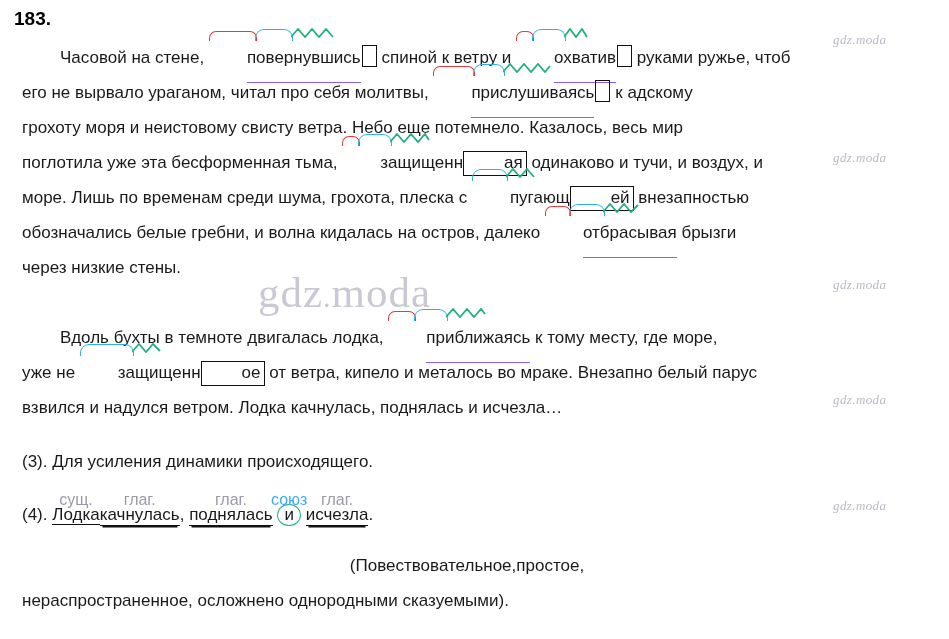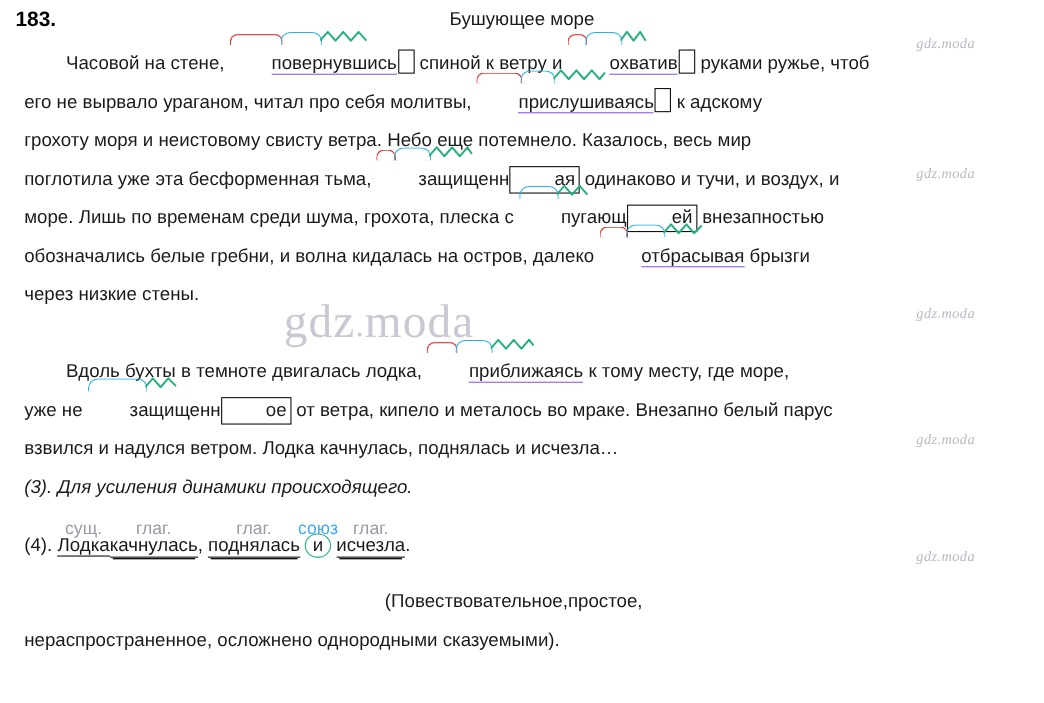--- a/index.html
+++ b/index.html
@@ -95,21 +95,21 @@
 
   
   .w {
     position: relative;
     display: inline-block;
     white-space: nowrap;
   }
   
   .u-purple {
     border-bottom: 1.6px solid #8b5cf6;
-    padding-bottom: 0;
+    padding-bottom: 15px;
   }
   
   .endbox {
     display: inline-block;
     width: 13px;
     height: 20px;
     border: 1.4px solid #111;
     vertical-align: -4px;
     margin-left: 1px;
   }
@@ -174,21 +174,20 @@
     box-shadow: 0 4px 0 -2.5px #111;
     padding-bottom: 1px;
   }
 </style>
 </head>
 <body>
 
 <div class="page">
 
   <div class="exercise-number">183.</div>
-  <div class="title">Бушующее море</div>
 
   <div class="wm-small" style="left:833px; top:32px;">gdz.moda</div>
   <div class="wm-small" style="left:833px; top:150px;">gdz.moda</div>
   <div class="wm-small" style="left:833px; top:277px;">gdz.moda</div>
   <div class="wm-small" style="left:833px; top:392px;">gdz.moda</div>
   <div class="wm-small" style="left:833px; top:498px;">gdz.moda</div>
 
   <div class="wm-big">
     <span>gdz</span><span class="dot">.</span><span>moda</span>
   </div>
@@ -260,21 +259,21 @@
       <span class="w"><span class="arc-blue" style="left:0; width:52px;"></span><span class="zig" style="left:52px; width:30px;">
             <svg width="30" height="10" viewBox="0 0 30 10">
               <polyline points="0,9 7,1 14,9 21,1 28,8" fill="none" stroke="#22b07d" stroke-width="1.8"></polyline>
             </svg>
           </span><span>защищенн</span><span class="boxed">ое</span></span>
       <span>от ветра, кипело и металось во мраке. Внезапно белый парус</span>
       <br>
       <span>взвился и надулся ветром. Лодка качнулась, поднялась и исчезла…</span>
     </p>
 
-    <p class="ans" style="margin-top:0;font-style:italic;">
+    <p class="ans" style="margin-top:19px;">
       <span>(3).</span>
       <span>Для усиления динамики происходящего.</span>
     </p>
 
     <p class="ans" style="margin-top:18px;">
       <span>(4).</span>
       <span class="w"><span class="pos">сущ.</span><span class="subj">Лодка</span></span><span class="w"><span class="pos">глаг.</span><span class="pred">качнулась</span></span><span>,</span>
       <span class="w"><span class="pos">глаг.</span><span class="pred">поднялась</span></span>
       <span class="w"><span class="pos blue">союз</span><span class="oval">и</span></span>
       <span class="w"><span class="pos">глаг.</span><span class="pred">исчезла</span></span><span>.</span>

